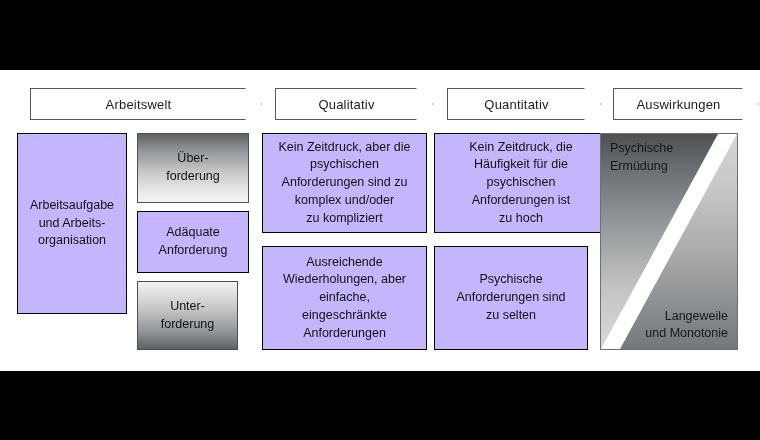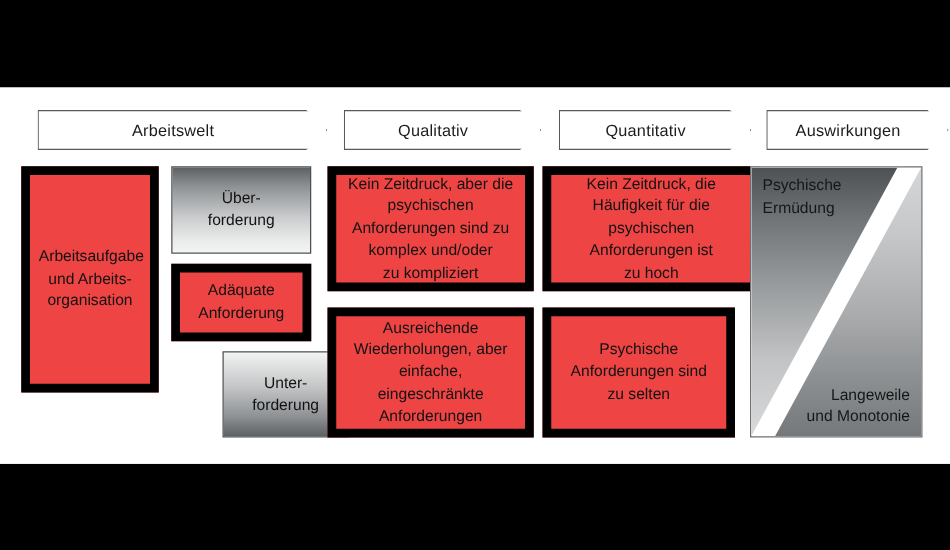--- a/index.html
+++ b/index.html
@@ -47,22 +47,22 @@
     letter-spacing: .2px;
     clip-path: polygon(0 0, calc(100% - 17px) 0, 100% 50%, calc(100% - 17px) 100%, 0 100%);
     margin-left: 13px;
   }
   .chevron .lbl { padding-right: 15px; white-space: nowrap; }
 
   
   .box {
     position: absolute;
     box-sizing: border-box;
-    background: #ef4444;
-    border: 7px solid #000000;
+    background: #c4b5fd;
+    border: 1px solid #000000;
     display: flex;
     align-items: center;
     justify-content: center;
     text-align: center;
     color: #121212;
     font-size: 12.5px;
     line-height: 1.42;
     padding: 4px 7px;
   }
   .box .txt { width: 100%; white-space: pre-line; }
@@ -140,21 +140,21 @@
   <div class="box grad-down" style="left:137px; top:63px; width:112px; height:70px;">
     <span class="txt">Über-
 forderung</span>
   </div>
 
   <div class="box" style="left:137px; top:141px; width:112px; height:62px;">
     <span class="txt">Adäquate
 Anforderung</span>
   </div>
 
-  <div class="box grad-up" style="left:137px; top:211px; width:101px; height:69px;margin-left:41px;">
+  <div class="box grad-up" style="left:137px; top:211px; width:101px; height:69px;">
     <span class="txt">Unter-
 forderung</span>
   </div>
 
   <div class="box" style="left:262px; top:63px; width:165px; height:100px;">
     <span class="txt">Kein Zeitdruck, aber die
 psychischen
 Anforderungen sind zu
 komplex und/oder
 zu kompliziert</span>

